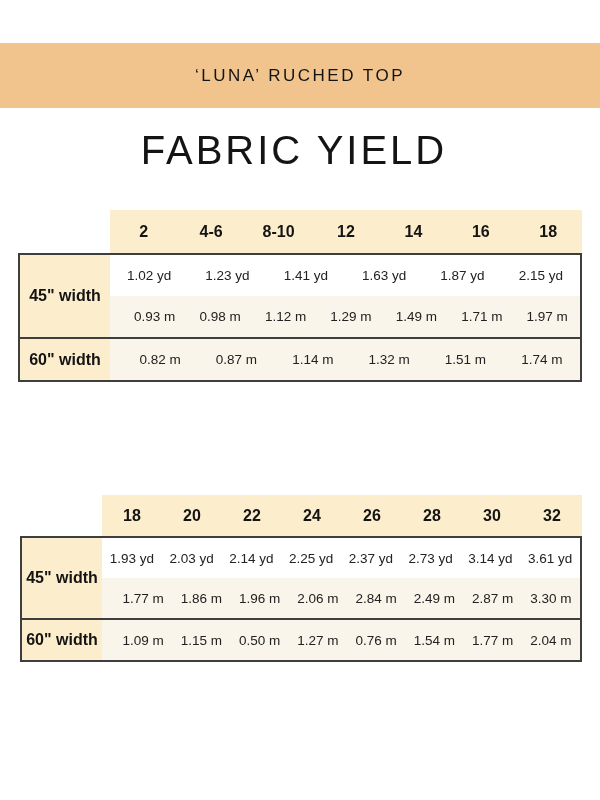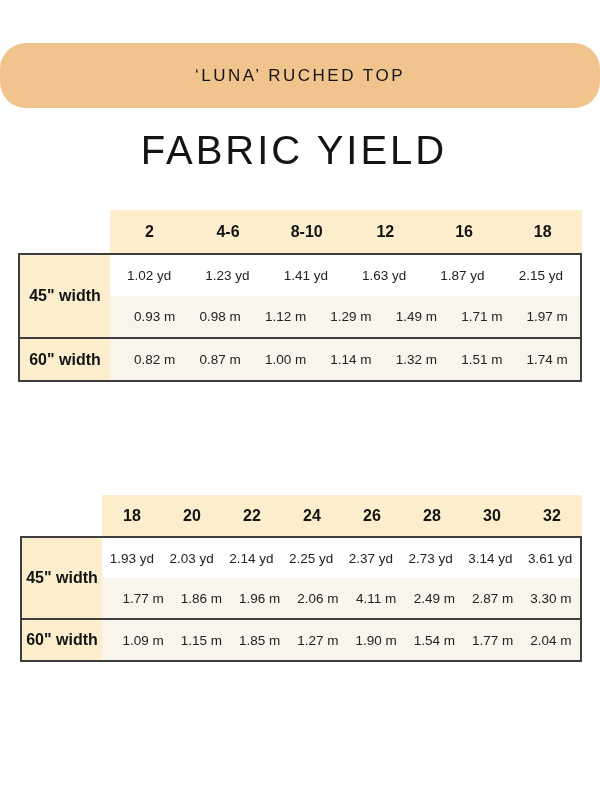--- a/index.html
+++ b/index.html
@@ -8,21 +8,21 @@
     background: #ffffff;
     font-family: "Liberation Sans", sans-serif;
     color: #1c1c1c;
     overflow: hidden;
   }
   .page { position: relative; width: 600px; height: 800px; background: #fff; }
 
   .banner {
     position: absolute; top: 43px; left: 0; width: 600px; height: 65px;
     background: #F1C48D;
-    display: flex; align-items: center; justify-content: center; border-radius: 26px;
+    display: flex; align-items: center; justify-content: center;
   }
   .banner-text {
     font-size: 17px; letter-spacing: 2.5px; font-weight: 400; color: #141414;
   }
 
   .big-title {
     position: absolute; top: 122px; left: 0; width: 588px; height: 56px;
     display: flex; align-items: center; justify-content: center;
     font-size: 40px; font-weight: 400; letter-spacing: 3px; color: #141414;
   }
@@ -68,20 +68,21 @@
 
   <div class="big-title">FABRIC YIELD</div>
 
   <div class="yield-table table-1">
       <div class="thead">
         <div class="corner"></div>
         <div class="size-cell">2</div>
         <div class="size-cell">4-6</div>
         <div class="size-cell">8-10</div>
         <div class="size-cell">12</div>
+        <div class="size-cell">14</div>
         <div class="size-cell">16</div>
         <div class="size-cell">18</div>
       </div>
       <div class="tbody">
         <div class="section">
           <div class="row-label">45" width</div>
           <div class="rows">
             <div class="data-row yd">
               <div class="cell">1.02 yd</div>
               <div class="cell">1.23 yd</div>
@@ -100,21 +101,20 @@
               <div class="cell">1.97 m</div>
             </div>
           </div>
         </div>
         <div class="section">
           <div class="row-label">60" width</div>
           <div class="rows">
             <div class="data-row m">
               <div class="cell">0.82 m</div>
               <div class="cell">0.87 m</div>
-              <div class="cell">1.00 m</div>
               <div class="cell">1.14 m</div>
               <div class="cell">1.32 m</div>
               <div class="cell">1.51 m</div>
               <div class="cell">1.74 m</div>
             </div>
           </div>
         </div>
       </div>
     </div>
 
@@ -142,36 +142,36 @@
               <div class="cell">2.37 yd</div>
               <div class="cell">2.73 yd</div>
               <div class="cell">3.14 yd</div>
               <div class="cell">3.61 yd</div>
             </div>
             <div class="data-row m">
               <div class="cell">1.77 m</div>
               <div class="cell">1.86 m</div>
               <div class="cell">1.96 m</div>
               <div class="cell">2.06 m</div>
-              <div class="cell">4.11 m</div>
+              <div class="cell">2.84 m</div>
               <div class="cell">2.49 m</div>
               <div class="cell">2.87 m</div>
               <div class="cell">3.30 m</div>
             </div>
           </div>
         </div>
         <div class="section">
           <div class="row-label">60" width</div>
           <div class="rows">
             <div class="data-row m">
               <div class="cell">1.09 m</div>
               <div class="cell">1.15 m</div>
-              <div class="cell">1.85 m</div>
+              <div class="cell">0.50 m</div>
               <div class="cell">1.27 m</div>
-              <div class="cell">1.90 m</div>
+              <div class="cell">0.76 m</div>
               <div class="cell">1.54 m</div>
               <div class="cell">1.77 m</div>
               <div class="cell">2.04 m</div>
             </div>
           </div>
         </div>
       </div>
     </div>
 
 </div>

